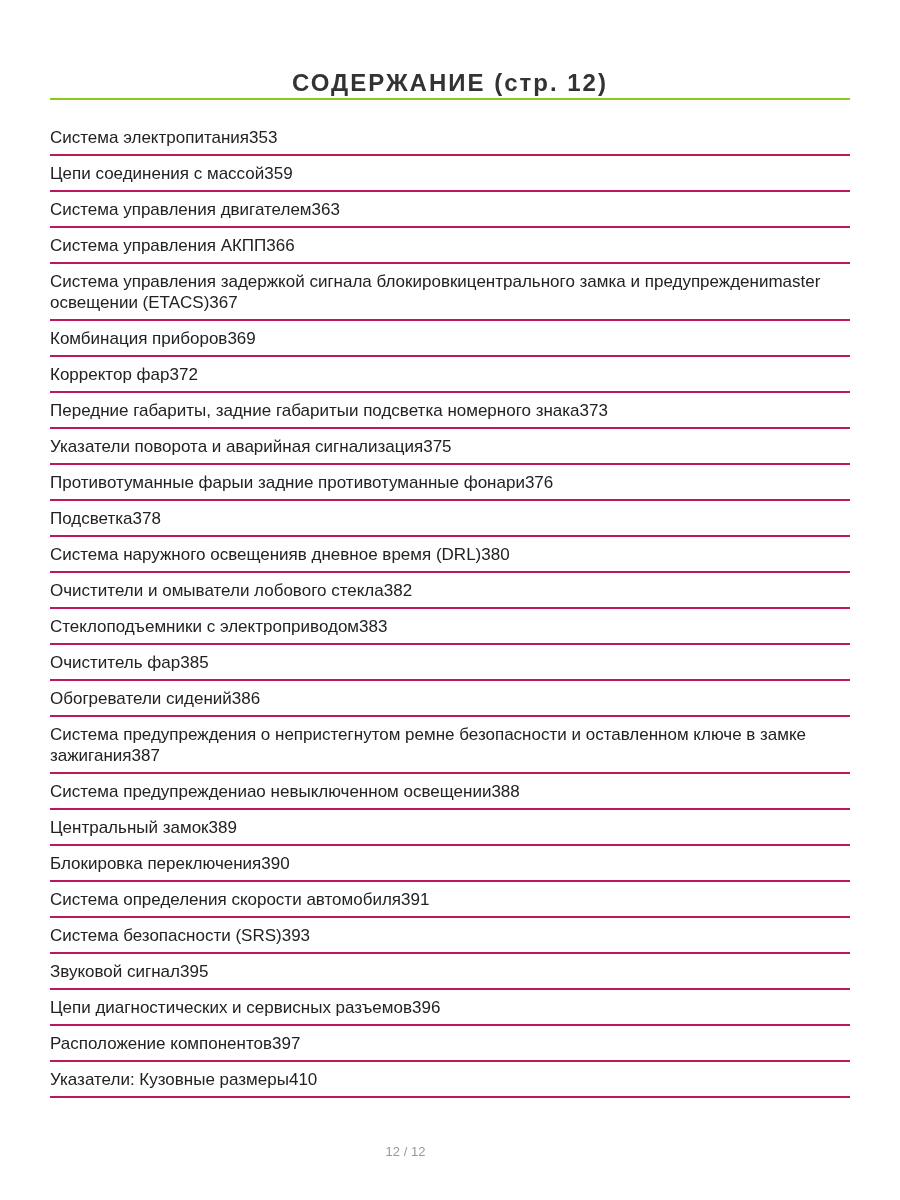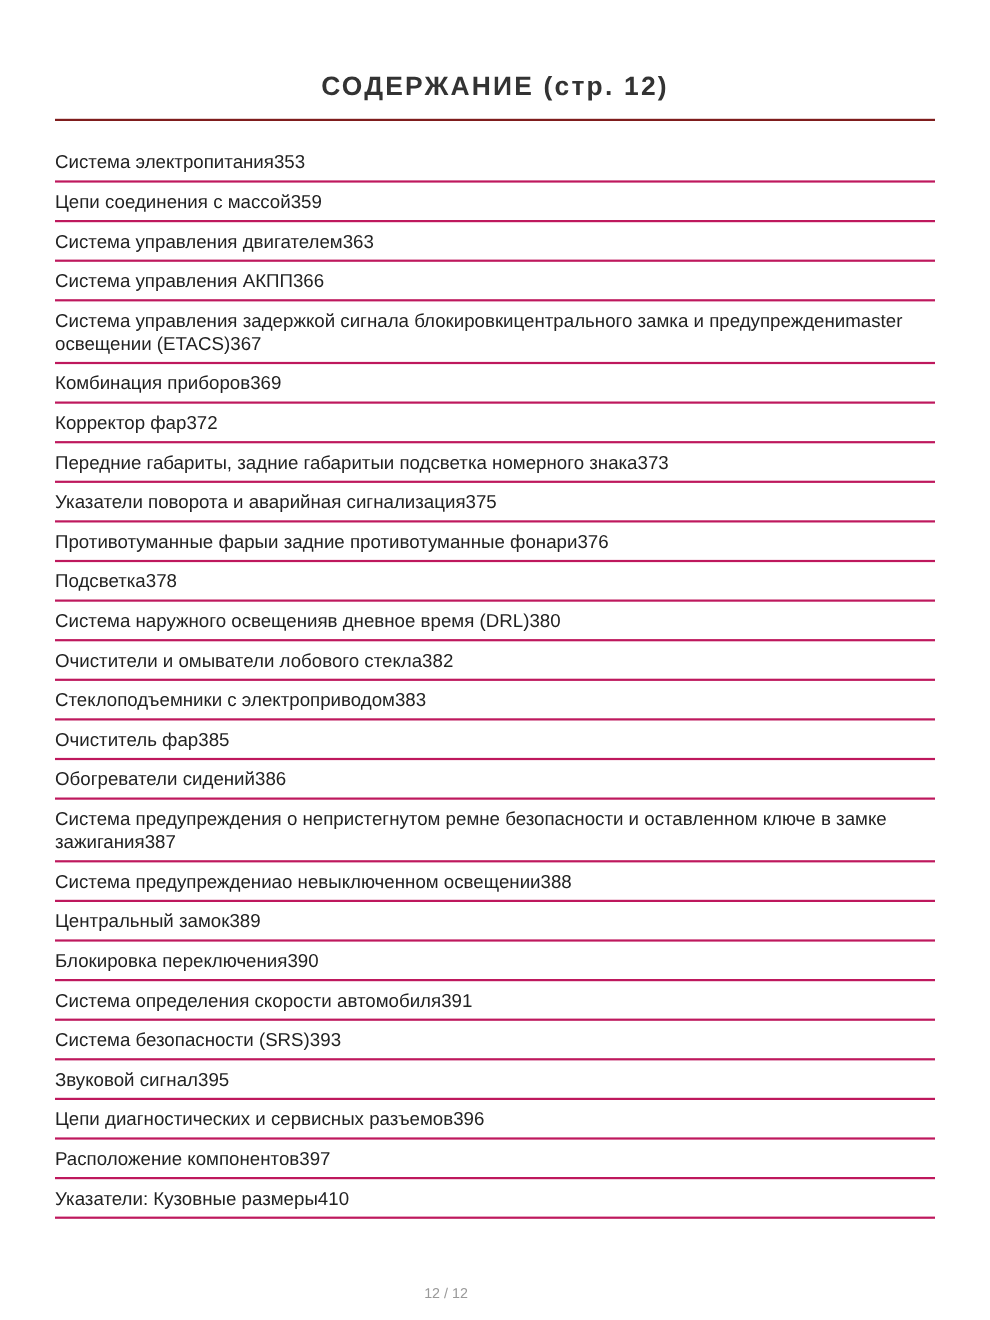--- a/index.html
+++ b/index.html
@@ -16,26 +16,25 @@
       overflow: hidden;
     }
     .page {
       position: absolute;
       left: 50px;
       top: 0;
       width: 800px;
     }
     .header {
       height: 98px;
-      border-bottom: 2px solid #7f1d1d;
+      border-bottom: 2px solid #84cc16;
       box-sizing: content-box;
       display: flex;
-      align-items: center;
+      align-items: flex-end;
       justify-content: center;
-      margin-top: 10px;
     }
     .title {
       margin: 0;
       padding-top: 40px;
       font-size: 24px;
       font-weight: bold;
       letter-spacing: 2px;
       color: #333333;
       line-height: 30px;
     }
@@ -56,21 +55,20 @@
       display: inline;
     }
     .footer {
       position: absolute;
       left: 0;
       width: 811px;
       top: 1144px;
       text-align: center;
       font-size: 13px;
       color: #999999;
-      margin-top: 24px;
     }
   </style>
 </head>
 <body>
 
 <div class="page">
   <div class="header">
     <h1 class="title">СОДЕРЖАНИЕ (стр. 12)</h1>
   </div>
 

